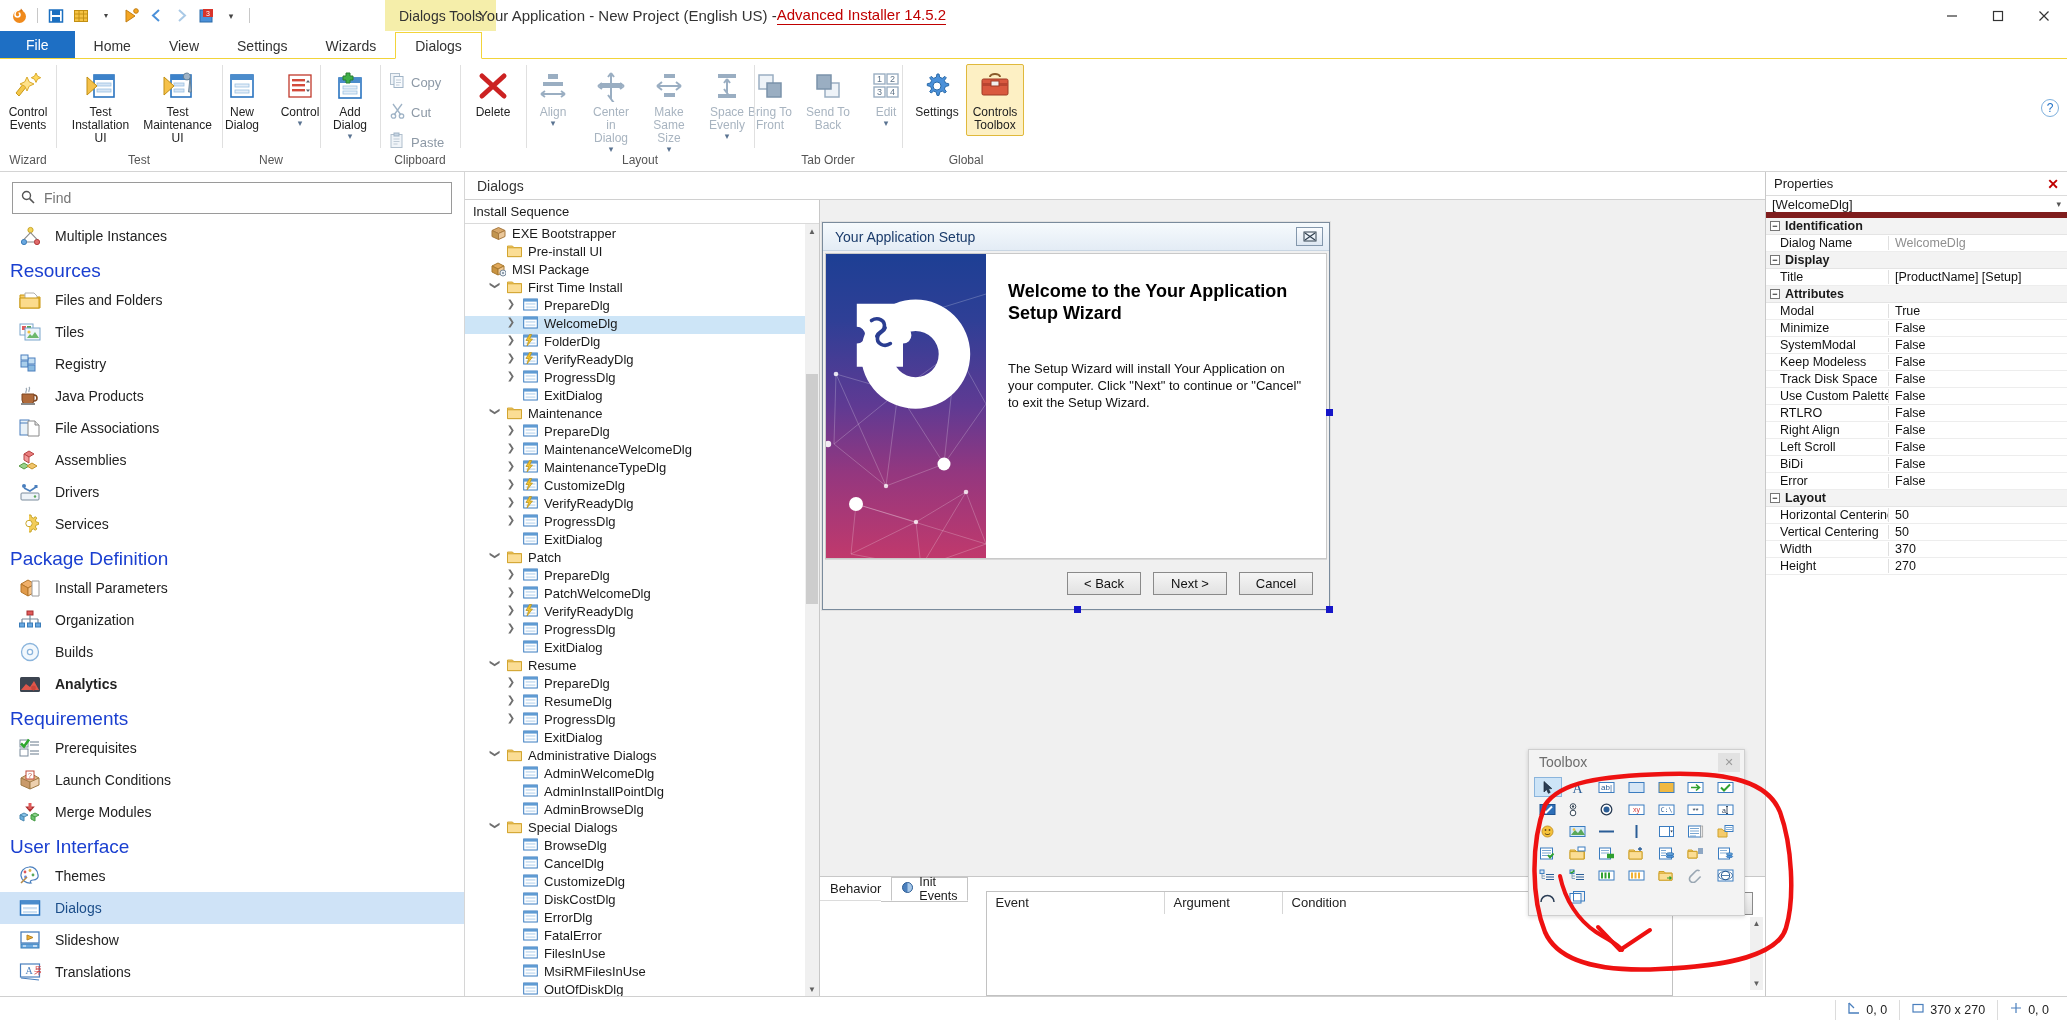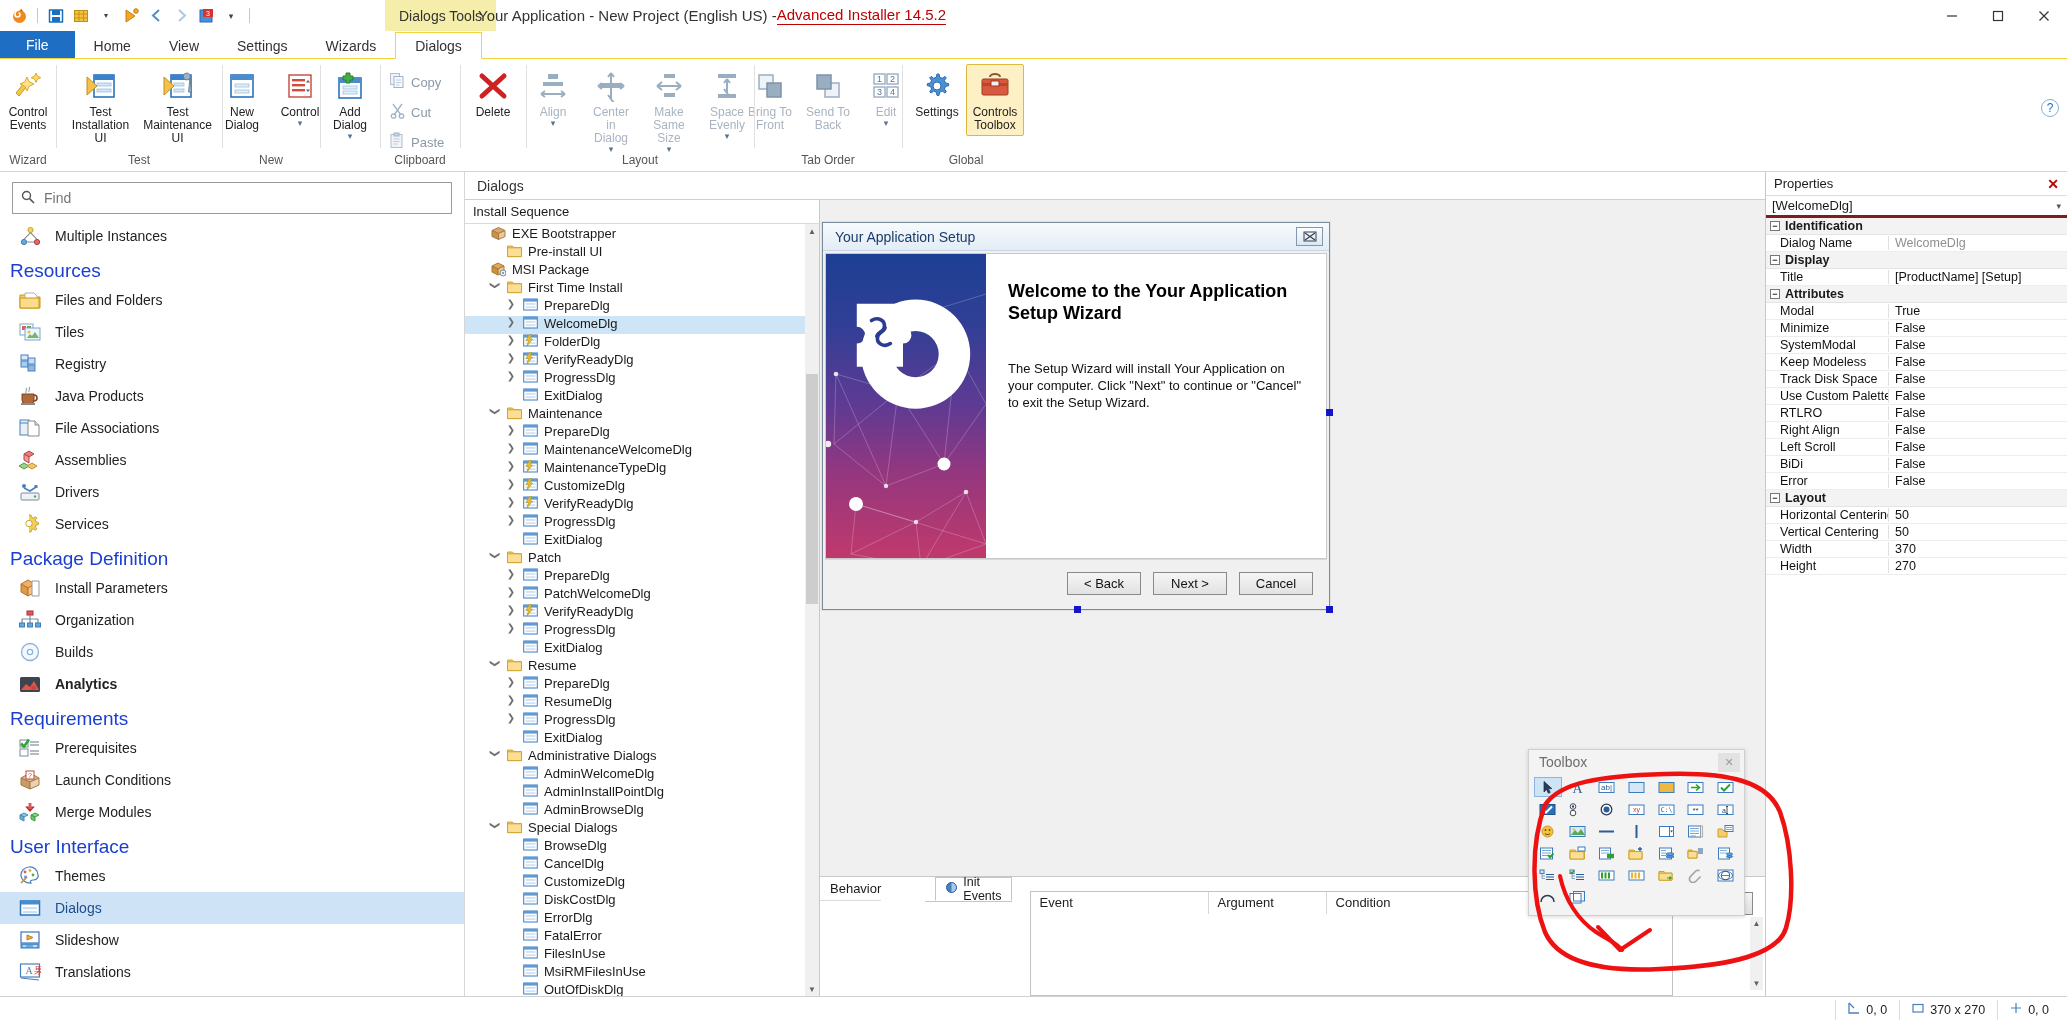--- a/index.html
+++ b/index.html
@@ -93,33 +93,33 @@
   .sd-content { flex:1; padding:26px 22px 0 22px; }
   .sd-h1 { font-size:18px; font-weight:bold; color:#000; line-height:22px; }
   .sd-p { margin-top:36px; font-size:13px; color:#111; line-height:17px; }
   .sd-footer { position:absolute; left:2px; right:2px; bottom:2px; height:48px; background:#f0f0f0; border-top:1px solid #d8d8d8; display:flex; align-items:center; justify-content:flex-end; gap:12px; padding-right:14px; }
   .sd-btn { width:74px; height:23px; border:1px solid #8a8a8a; background:linear-gradient(to bottom,#f5f5f5,#e2e2e2); font-size:13px; display:flex; align-items:center; justify-content:center; cursor:default; color:#111; }
   .handle { position:absolute; width:7px; height:7px; background:#1515c8; }
 
   
   .behavior { height:120px; flex:0 0 120px; background:#fff; border-top:1px solid #c8c8c8; display:flex; flex-direction:row; position:relative; }
   .beh-head { height:24px; display:flex; align-items:center; padding-left:10px; font-size:13px; border-bottom:1px solid #dcdcdc; flex:0 0 24px;}
-  .beh-tabs { height:25px; display:flex; align-items:flex-end; padding-left:10px; border-bottom:1px solid #c5c5c5; flex:0 0 25px;margin-left:44px;}
+  .beh-tabs { height:25px; display:flex; align-items:flex-end; padding-left:10px; border-bottom:1px solid #c5c5c5; flex:0 0 25px;}
   .beh-tab { height:24px; border:1px solid #c5c5c5; border-bottom:1px solid #fff; background:#fff; display:flex; align-items:center; gap:5px; padding:0 9px; font-size:12.5px; }
   .beh-grid { flex:1; padding:14px 12px 0 18px; display:flex; gap:10px; }
   .grid-table { flex:1; border:1px solid #c2c2c2; background:#fff; }
   .grid-hdr { height:22px; display:flex; }
   .gcol { padding:3px 9px; font-size:13px; color:#222; border-right:1px solid #d6d6d6; }
   .newbtn { width:70px; height:23px; border:1px solid #8a8a8a; background:linear-gradient(to bottom,#f4f4f4,#e0e0e0); font-size:13px; display:flex; align-items:center; justify-content:center; cursor:default; }
 
   
   .props { width:302px; flex:0 0 302px; background:#fff; border-left:1px solid #c8c8c8; display:flex; flex-direction:column; }
   .props-head { height:24px; display:flex; align-items:center; padding:0 8px; font-size:13px; border-bottom:1px solid #dcdcdc; flex:0 0 24px;}
   .props-close { margin-left:auto; color:#c00000; font-weight:bold; font-size:14px; cursor:default; }
-  .props-combo { height:22px; display:flex; align-items:center; padding:0 6px; font-size:13px; border-bottom:3px solid #7f1d1d; flex:0 0 22px;}
+  .props-combo { height:22px; display:flex; align-items:center; padding:0 6px; font-size:13px; border-bottom:6px solid #7f1d1d; flex:0 0 22px;}
   .props-list { flex:1; overflow:hidden; }
   .pcat { height:17px; display:flex; align-items:center; gap:5px; padding-left:4px; font-size:12.5px; font-weight:bold; background:#f3f3f3; border-bottom:1px solid #e4e4e4;}
   .pexp { width:10px; height:10px; border:1px solid #767676; display:flex; align-items:center; justify-content:center; font-size:9px; line-height:8px; background:#fff; }
   .prow { height:17px; display:flex; align-items:center; font-size:12.5px; border-bottom:1px solid #ededed; }
   .pname { width:122px; flex:0 0 122px; padding-left:14px; color:#111; white-space:nowrap; overflow:hidden; }
   .pval { padding-left:6px; color:#111; border-left:1px solid #e0e0e0; flex:1; white-space:nowrap; overflow:hidden; }
   .pval.dim { color:#8f8f8f; }
 
   
   .toolbox { position:absolute; right:322px; bottom:80px; width:217px; background:#f3f3f3; border:1px solid #cfcfcf; box-shadow:0 1px 4px rgba(0,0,0,0.15); z-index:30; }

